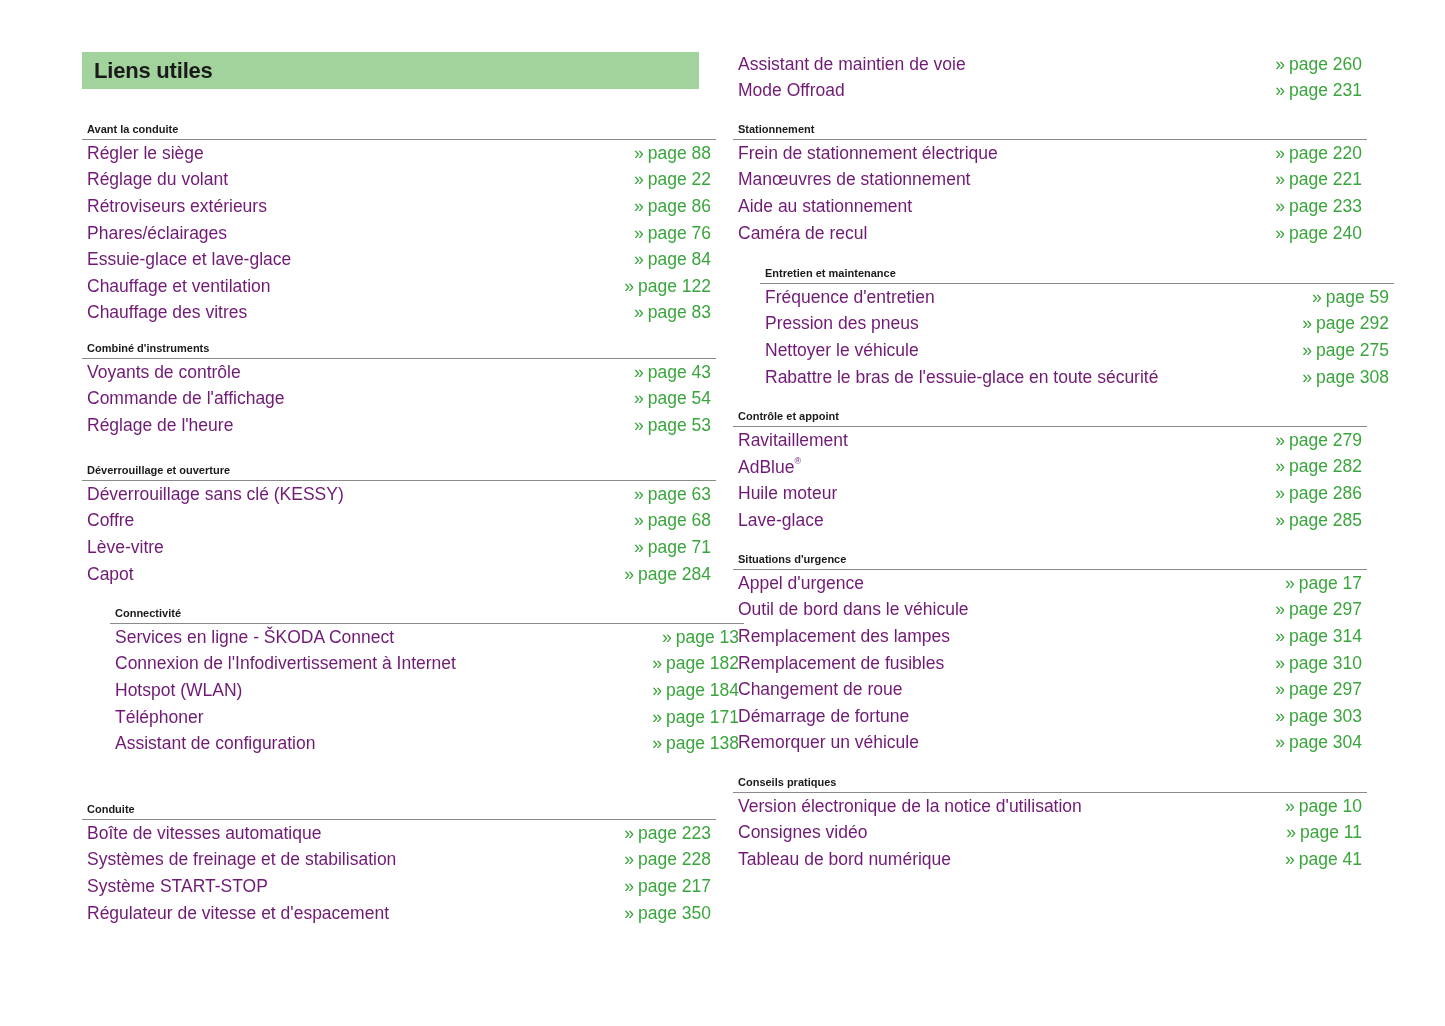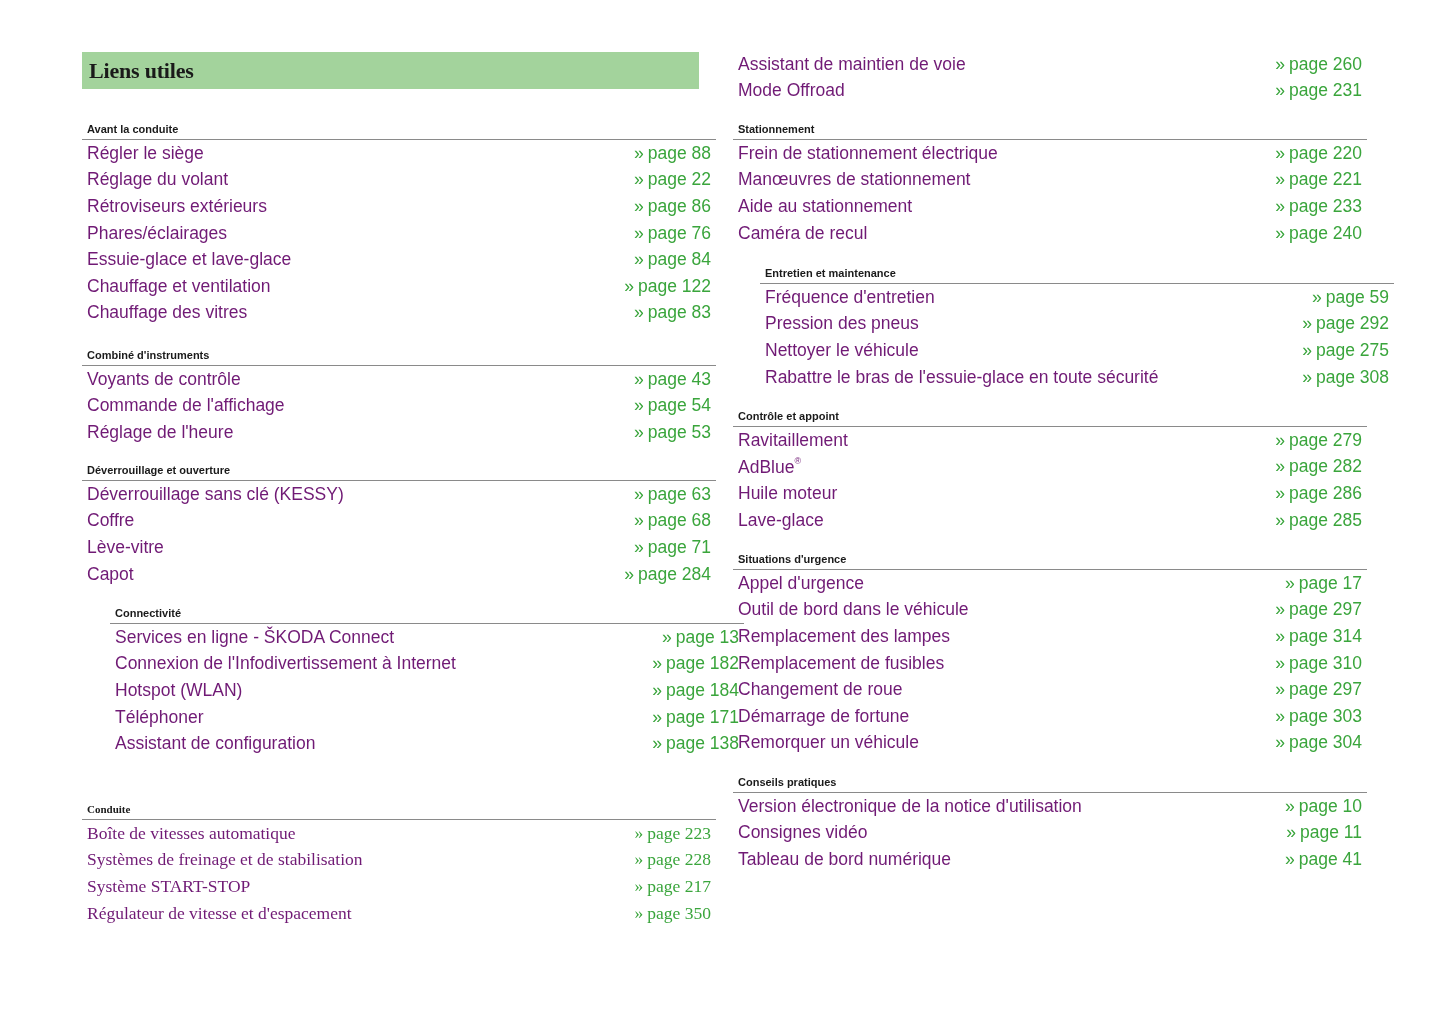--- a/index.html
+++ b/index.html
@@ -9,22 +9,22 @@
       color: #1a1a1a;
     }
     .col { position: absolute; top: 0; }
     .col-left { left: 82px; width: 634px; }
     .col-right { left: 733px; width: 634px; }
     .title-bar {
       position: absolute; left: 82px; top: 52px; width: 617px; height: 37px;
       background: #a3d39c; display: flex; align-items: center;
     }
     .title-bar h1 {
-      margin: 0; padding-left: 7px; font-size: 22px; font-weight: bold;
-      color: #1a1a1a; letter-spacing: -0.2px; font-family: Liberation Serif, serif;
+      margin: 12px; font-size: 22px; font-weight: bold;
+      color: #1a1a1a; letter-spacing: -0.2px;
     }
     .section { position: absolute; left: 0; width: 100%; }
     .section-head {
       height: 26px; line-height: 30px; font-size: 11px; font-weight: bold;
       padding-left: 5px; border-bottom: 1.5px solid #8a8a8a; box-sizing: border-box;
     }
     .row {
       display: flex; justify-content: space-between; align-items: center;
       height: 26.6px; font-size: 17.5px; padding-left: 5px; padding-right: 5px;
     }
@@ -65,21 +65,21 @@
       </div>
       <div class="row">
         <span class="label"><span>Chauffage et ventilation</span></span>
         <span class="page"><span class="raquo">»</span><span>page 122</span></span>
       </div>
       <div class="row">
         <span class="label"><span>Chauffage des vitres</span></span>
         <span class="page"><span class="raquo">»</span><span>page 83</span></span>
       </div>
     </div>
-    <div class="section" style="top: 340px;">
+    <div class="section" style="top: 333px;">
       <div class="section-head">Combiné d'instruments</div>
       <div class="row">
         <span class="label"><span>Voyants de contrôle</span></span>
         <span class="page"><span class="raquo">»</span><span>page 43</span></span>
       </div>
       <div class="row">
         <span class="label"><span>Commande de l'affichage</span></span>
         <span class="page"><span class="raquo">»</span><span>page 54</span></span>
       </div>
       <div class="row">
@@ -122,21 +122,21 @@
       </div>
       <div class="row">
         <span class="label"><span>Téléphoner</span></span>
         <span class="page"><span class="raquo">»</span><span>page 171</span></span>
       </div>
       <div class="row">
         <span class="label"><span>Assistant de configuration</span></span>
         <span class="page"><span class="raquo">»</span><span>page 138</span></span>
       </div>
     </div>
-    <div class="section" style="top: 794px; font-family: Liberation Serif, serif;">
+    <div class="section" style="top: 794px;">
       <div class="section-head">Conduite</div>
       <div class="row">
         <span class="label"><span>Boîte de vitesses automatique</span></span>
         <span class="page"><span class="raquo">»</span><span>page 223</span></span>
       </div>
       <div class="row">
         <span class="label"><span>Systèmes de freinage et de stabilisation</span></span>
         <span class="page"><span class="raquo">»</span><span>page 228</span></span>
       </div>
       <div class="row">

